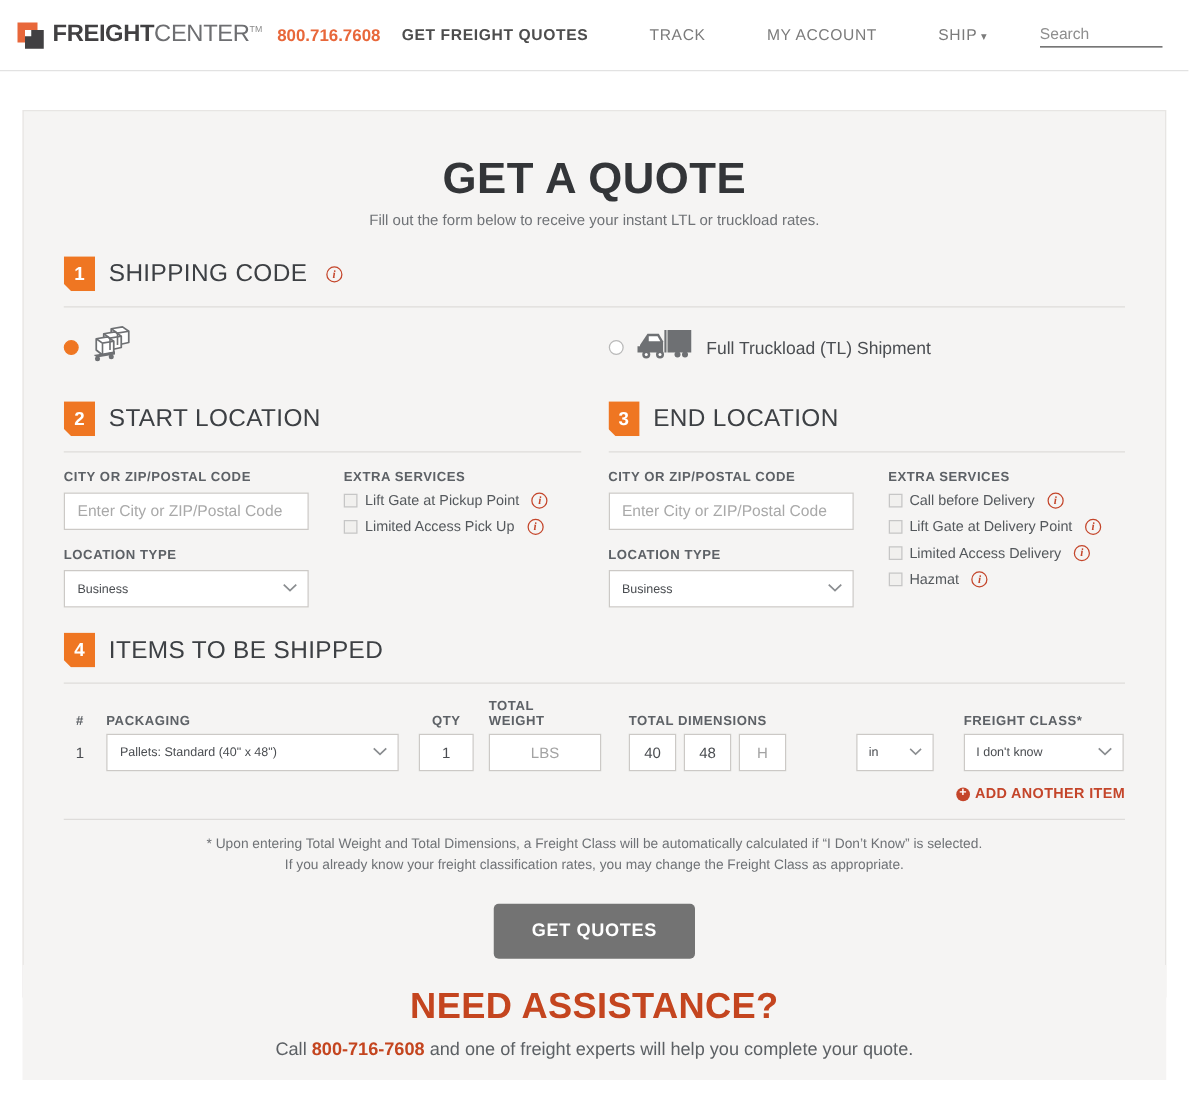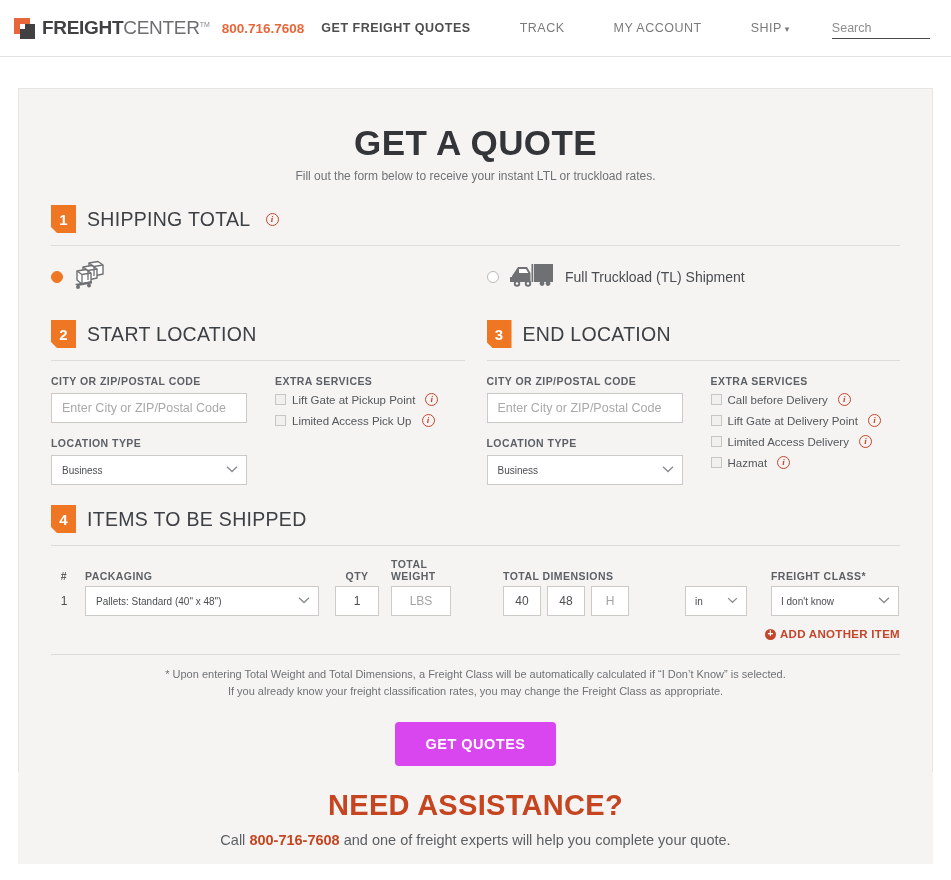--- a/index.html
+++ b/index.html
@@ -181,21 +181,21 @@
     display: flex; align-items: center; justify-content: center;
     font-size: 10px; line-height: 1; font-weight: bold; flex: 0 0 auto;
   }
 
   .note {
     text-align: center; font-size: 11px; color: #6f7276; line-height: 1.45;
     margin-top: 8px;
   }
   .cta-wrap { display: flex; justify-content: center; margin-top: 22px; }
   .cta {
-    background: #d946ef; color: #fff; border: none; border-radius: 4px;
+    background: #737373; color: #fff; border: none; border-radius: 4px;
     padding: 14px 30px; font-size: 14.5px; font-weight: bold; letter-spacing: .5px;
     cursor: pointer; font-family: "Liberation Sans", sans-serif;
   }
 
   
   .assist {
     position: absolute; left: 18px; top: 772px; width: 915px; height: 92px;
     background: #f5f4f3; display: flex; flex-direction: column;
     align-items: center; justify-content: center;
   }
@@ -240,21 +240,21 @@
       </span>
     </div>
   </div>
 
   <div class="quote-card">
     <div class="quote-title">GET A QUOTE</div>
     <div class="quote-sub">Fill out the form below to receive your instant LTL or truckload rates.</div>
 
     <div class="step-head">
       <div class="badge">1</div>
-      <div class="step-title">SHIPPING TOTAL</div>
+      <div class="step-title">SHIPPING CODE</div>
       <span class="info-i">i</span>
     </div>
     <div class="hr"></div>
 
     <div class="modes">
       <div class="mode">
         <div class="radio on"></div>
         <span class="mode-icon">
           <svg width="36" height="30" viewBox="0 0 36 30">
             <g fill="#fff" stroke="#6e7073" stroke-width="1.4" stroke-linejoin="round">
@@ -412,21 +412,21 @@
               <svg width="12" height="8" viewBox="0 0 12 8">
                 <polyline points="1,1.5 6,6.3 11,1.5" fill="none" stroke="#8a8d90" stroke-width="1.4"></polyline>
               </svg>
             </span>
         </div>
       </div>
       <div class="c-qty">
         <input class="mini-input" style="width: 44px;" type="text" value="1">
       </div>
       <div class="c-wt">
-        <input class="mini-input" style="width: 60px;" type="text" placeholder="LBS">
+        <input class="mini-input" style="width: 90px;" type="text" placeholder="LBS">
       </div>
       <div class="c-dim dim-group">
         <input class="mini-input" type="text" value="40" style="">
         <input class="mini-input" type="text" value="48" style="">
         <input class="mini-input" type="text" placeholder="H" style="">
       </div>
       <div class="c-unit sel-unit">
         <div class="select-wrap" style="width:62px;">
           <div class="select-box">in</div>
           <span class="caret">

